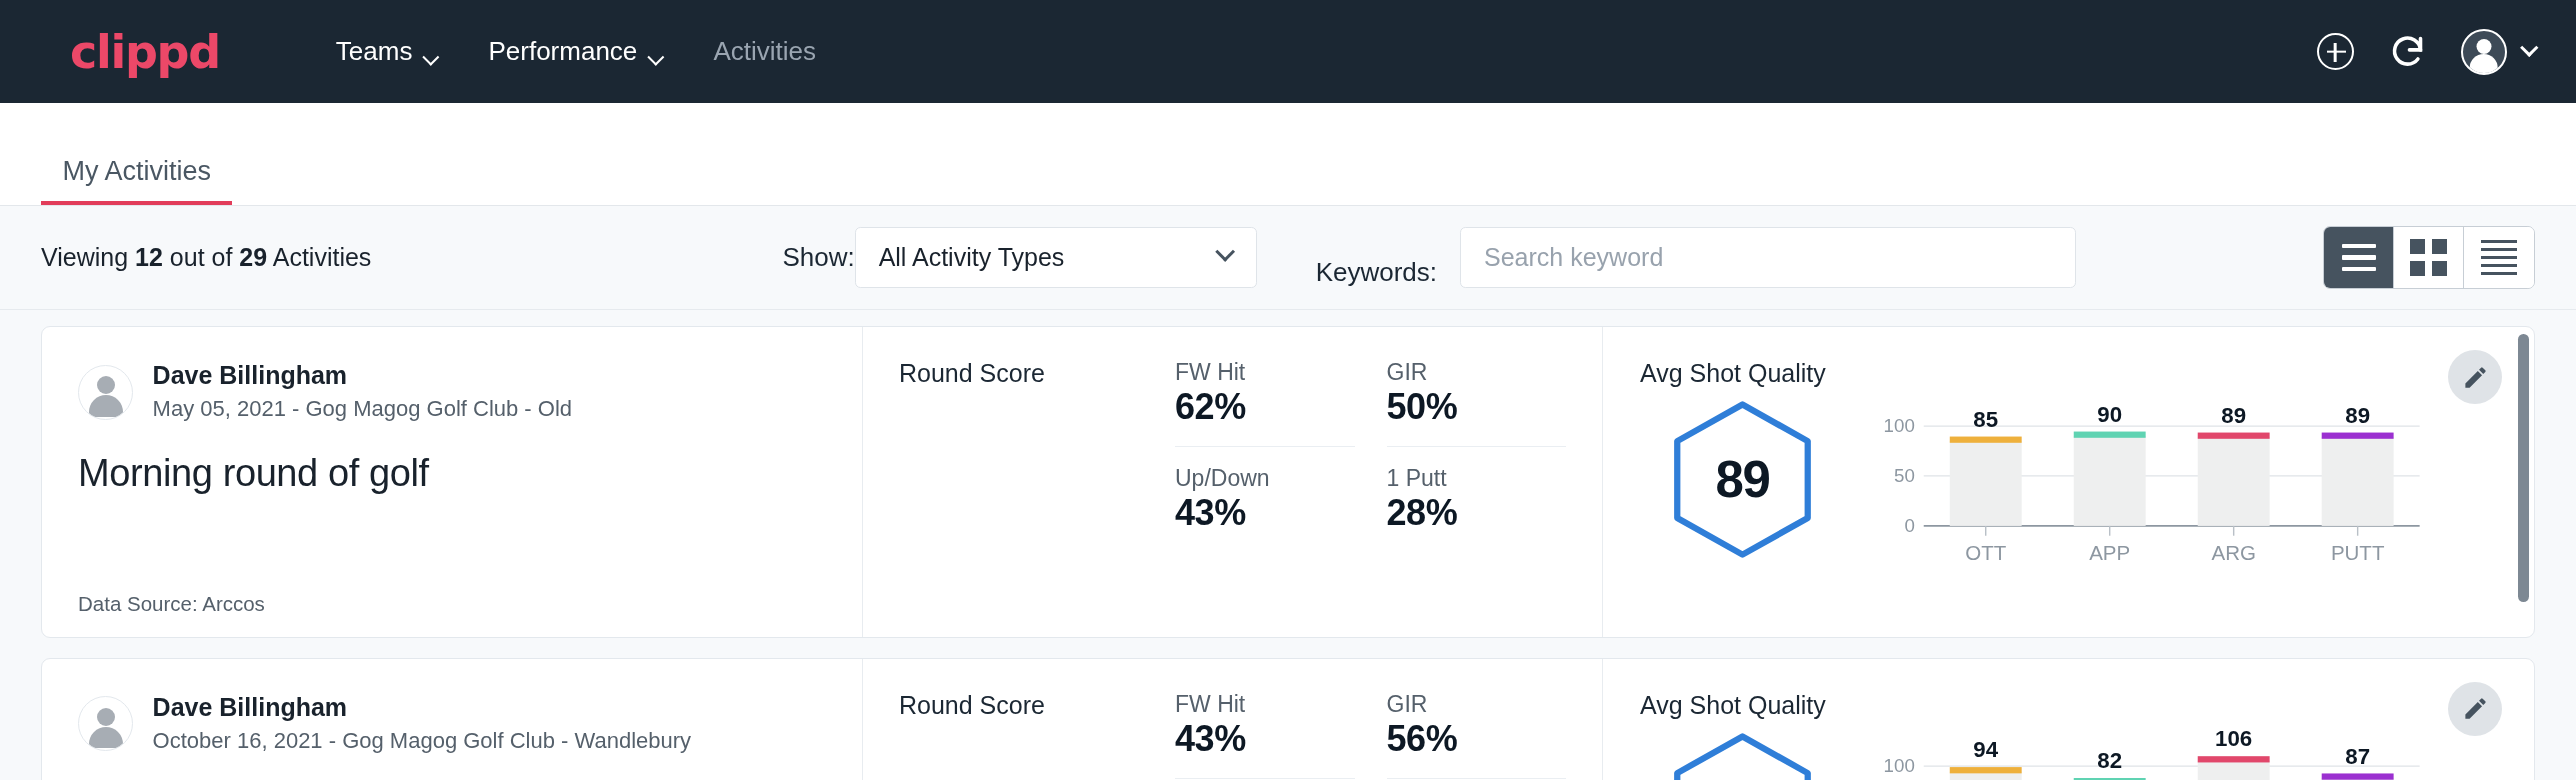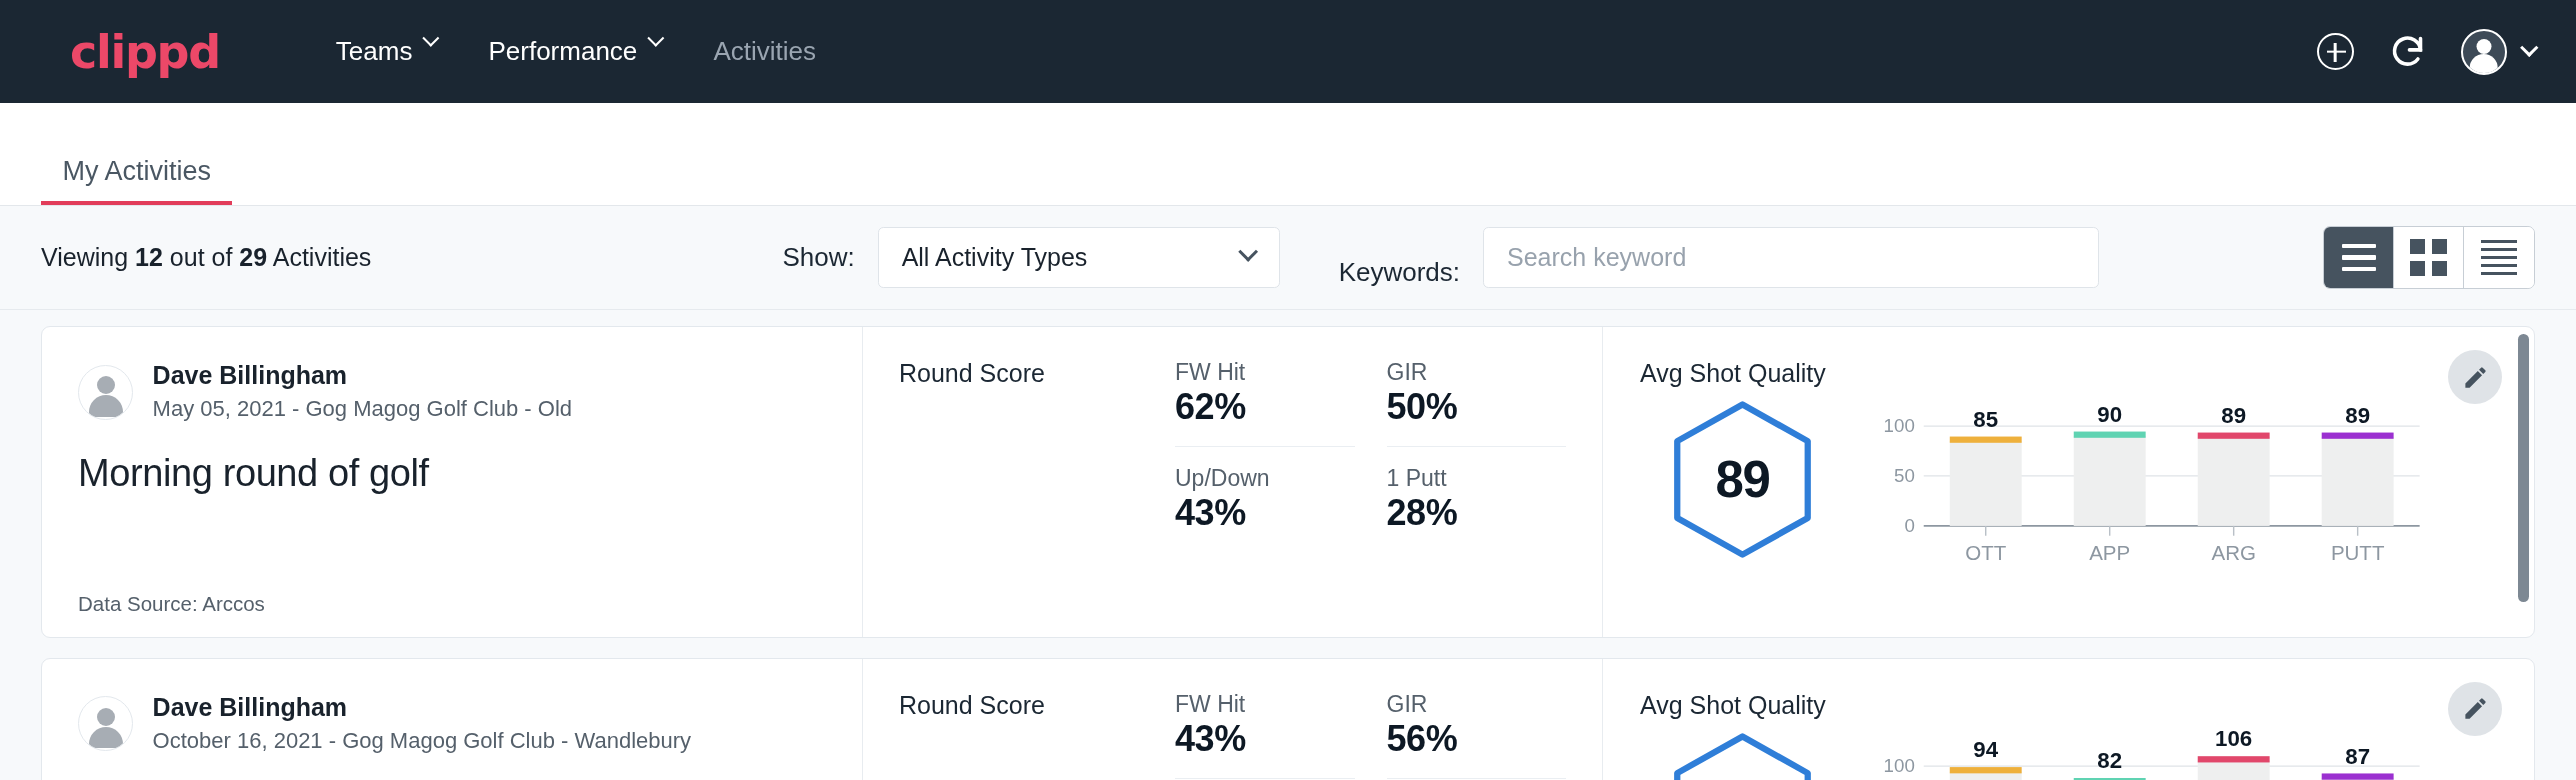--- a/index.html
+++ b/index.html
@@ -25,21 +25,21 @@
     color: #ec4868;
     letter-spacing: -1.3px;
     margin-right: 116px;
     font-family: "DejaVu Sans", sans-serif;
   }
   .nav-links { display: flex; align-items: center; gap: 52px; }
   .nav-link {
     color: #ffffff;
     font-size: 26px;
     display: flex;
-    align-items: flex-start;
+    align-items: flex-end;
     gap: 12.5px;
     cursor: pointer;
     white-space: nowrap;
   }
   .nav-link.muted { color: #9aa5b1; }
   .chev {
     width: 11.6px; height: 11.6px;
     border-right: 2.7px solid currentColor;
     border-bottom: 2.7px solid currentColor;
     transform: rotate(45deg) translate(-2.7px,-2.7px);
@@ -112,21 +112,21 @@
     display: flex;
     align-items: center;
     padding: 0 41px;
     border-bottom: 0.9px solid #e6eaee;
   }
   .viewing {
     font-size: 25px; color: #19222c; white-space: nowrap;
   }
   .viewing b { font-weight: 700; }
   .show-group {
-    display: flex; align-items: center; gap: 23px;
+    display: flex; align-items: center; 
     margin-left: 411px;
   }
   .lbl { font-size: 26px; color: #1b2733; white-space: nowrap; }
   .select {
     width: 402px; height: 61px;
     background: #fff; border: 0.9px solid #dfe4e9; border-radius: 5.4px;
     display: flex; align-items: center; padding: 0 23px;
     font-size: 25px; color: #19222c; cursor: pointer;
   }
   .select .sel-chev {

